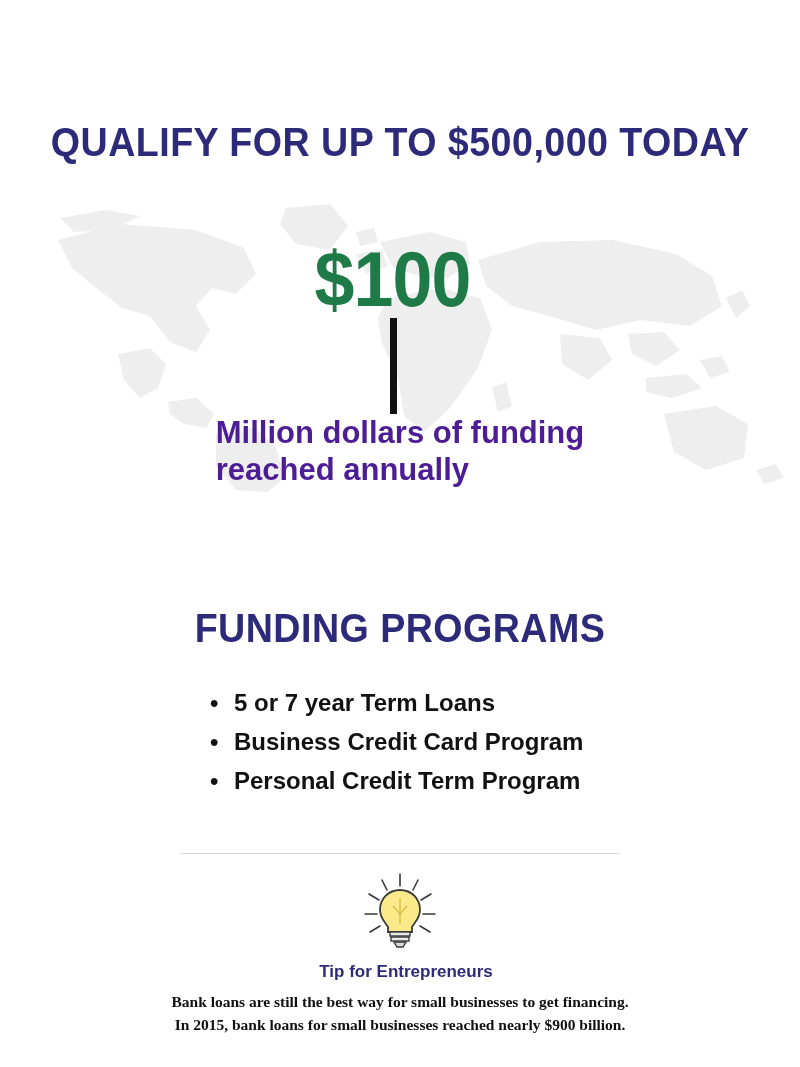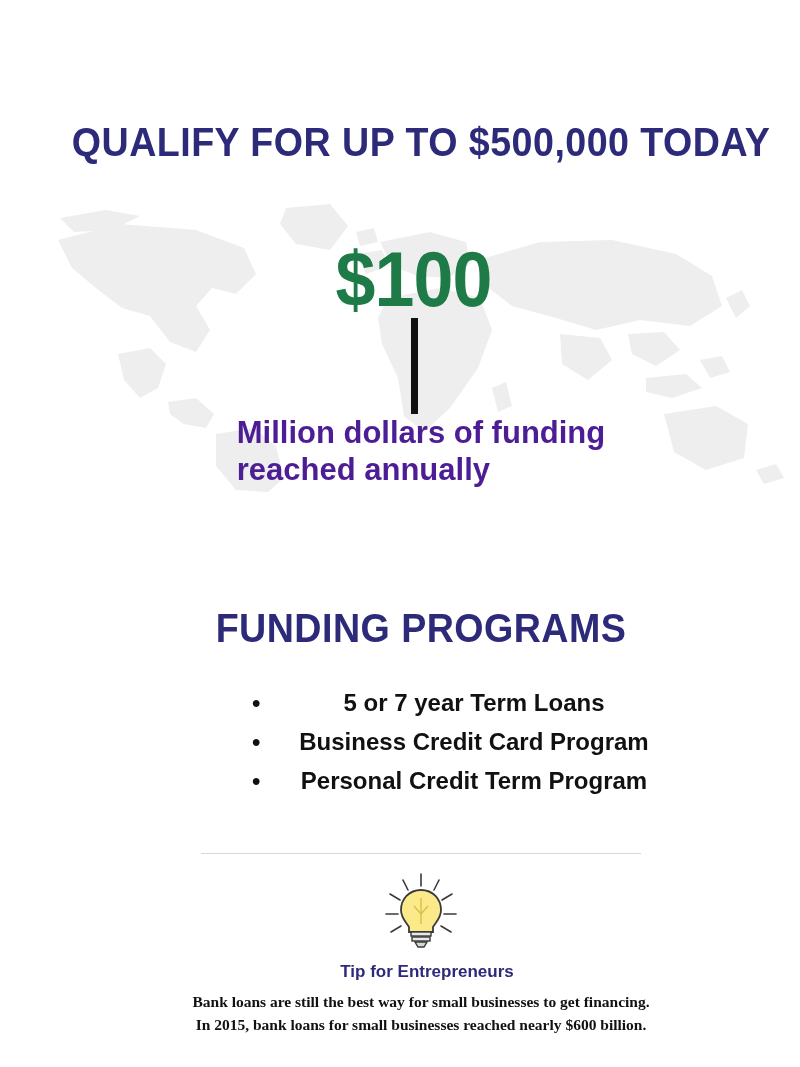--- a/index.html
+++ b/index.html
@@ -29,21 +29,20 @@
     top: 175px;
     width: 800px;
     height: 290px;
     opacity: 1;
     pointer-events: none;
   }
 
   .content {
     position: relative;
     z-index: 2;
-    padding-left: 42px;
   }
 
   
   .headline {
     text-align: center;
     color: #2d2a7a;
     font-family: "Liberation Sans", sans-serif;
     font-weight: bold;
     font-size: 40px;
     letter-spacing: 0.5px;
@@ -97,21 +96,20 @@
     margin-top: 118px;
     transform: scaleX(0.94);
   }
 
   .program-list {
     list-style: none;
     margin: 23px 0 0 0;
     padding: 0;
     width: 420px;
     margin-left: 210px;
-    text-align: center;
   }
   .program-list li {
     color: #111111;
     font-family: "Liberation Sans", sans-serif;
     font-weight: bold;
     font-size: 24px;
     line-height: 1.62;
     position: relative;
     padding-left: 24px;
   }
@@ -239,17 +237,17 @@
         <rect x="36" y="65" width="18" height="4" fill="#e9e9e9" stroke="#3a3a3a" stroke-width="1.4"></rect>
         <path d="M39 70 L51 70 L48 75 L42 75 Z" fill="#d8d8d8" stroke="#3a3a3a" stroke-width="1.4"></path>
         <path d="M45 26 L45 52" stroke="#d6bf4a" stroke-width="1.4"></path>
         <path d="M38 34 L45 42 L52 34" fill="none" stroke="#d6bf4a" stroke-width="1.4"></path>
       </svg>
     </div>
 
     <div class="tip-title">Tip for Entrepreneurs</div>
     <div class="tip-body">
       <div>Bank loans are still the best way for small businesses to get financing.</div>
-      <div>In 2015, bank loans for small businesses reached nearly $600 billion.</div>
+      <div>In 2015, bank loans for small businesses reached nearly $900 billion.</div>
     </div>
 
   </div>
 </div>
 
 </body></html>

